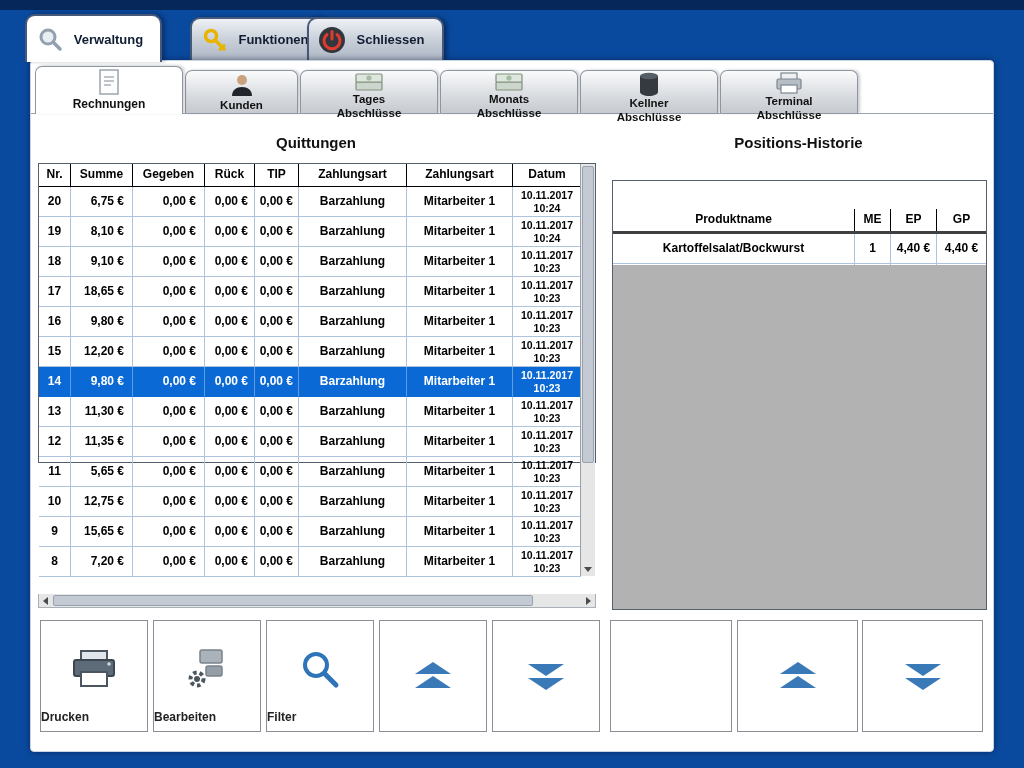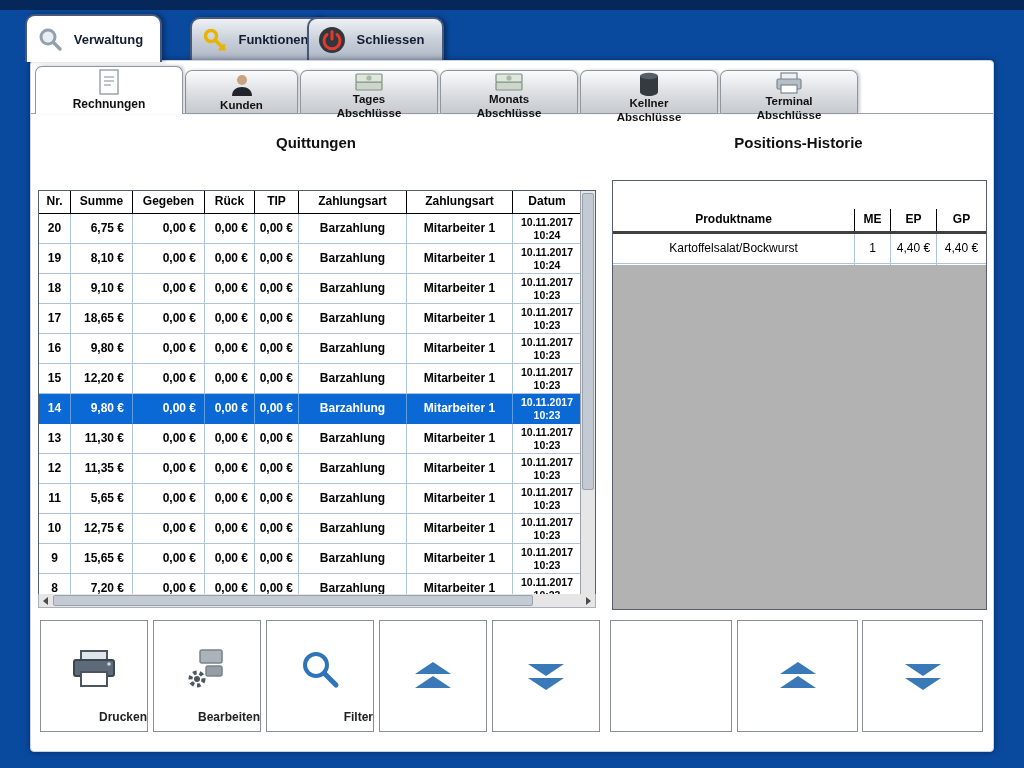--- a/index.html
+++ b/index.html
@@ -46,21 +46,21 @@
   }
   .subtab.active{top:66px;height:48px;background:#ffffff;z-index:5;box-shadow:2px -1px 3px rgba(40,50,70,.2);}
   .subtab .sicon{width:32px;height:30px;display:flex;align-items:center;justify-content:center;}
   .subtab .slabel{flex:1;text-align:center;font-size:11.5px;font-weight:700;color:#111;line-height:1.2;display:flex;flex-direction:column;}
   .tabline{left:31px;top:113px;width:962px;height:1px;background:#9aa4ae;z-index:4;}
 
   
   .sectitle{top:134px;height:20px;font-size:15px;font-weight:700;color:#111;text-align:center;z-index:6;}
 
   
-  .qtable{left:38px;top:190px;width:558px;height:414px;border:1px solid #55606c;background:#fff;z-index:6;}
+  .qtable{left:38px;top:163px;width:558px;height:300px;border:1px solid #55606c;background:#fff;z-index:6;}
   .qmain{position:absolute;left:0;top:0;width:542px;height:412px;}
   .qhead,.qrow{display:grid;grid-template-columns:32px 62px 72px 50px 44px 108px 106px 68px;}
   .qhead{height:22px;border-bottom:1px solid #000;}
   .qhc{box-sizing:border-box;border-right:1px solid #000;font-size:12px;font-weight:700;color:#000;text-align:center;line-height:21px;background:#fff;overflow:hidden;}
   .qhc:last-child{border-right:none;}
   .qrow{height:30px;}
   .qc{box-sizing:border-box;border-right:1px solid #aec3dc;border-bottom:1px solid #aec3dc;font-size:12px;font-weight:700;color:#000;line-height:29px;overflow:hidden;white-space:nowrap;}
   .qc:last-child{border-right:none;}
   .c0{text-align:center;}
   .c1,.c2{text-align:right;padding-right:8px;}
@@ -81,30 +81,30 @@
   .tri-right{position:absolute;right:4px;top:3px;width:0;height:0;border-top:4px solid transparent;border-bottom:4px solid transparent;border-left:5px solid #4a4a4a;}
   .hthumb{position:absolute;left:14px;top:1px;height:9px;width:478px;background:#c3cad3;border:1px solid #98a2ae;border-radius:2px;}
 
   
   .ptable{left:612px;top:180px;width:375px;height:430px;border:1px solid #55606c;background:#fff;z-index:6;}
   .phead,.prow{display:grid;grid-template-columns:242px 36px 46px 49px;}
   .phead{height:22px;border-bottom:3px solid #404040;margin-top:28px;}
   .phc{box-sizing:border-box;border-right:1px solid #000;font-size:12px;font-weight:700;color:#000;text-align:center;line-height:21px;background:#fff;}
   .phc:last-child{border-right:none;}
   .prow{height:30px;}
-  .pc{box-sizing:border-box;border-right:1px solid #aec3dc;border-bottom:1px solid #aec3dc;font-size:12px;font-weight:400;color:#000;text-align:center;line-height:29px;overflow:hidden;white-space:nowrap;}
+  .pc{box-sizing:border-box;border-right:1px solid #aec3dc;border-bottom:1px solid #aec3dc;font-size:12px;font-weight:700;color:#000;text-align:center;line-height:29px;overflow:hidden;white-space:nowrap;}
   .pc:last-child{border-right:none;}
   .pfiller{position:absolute;left:0;bottom:0;width:373px;height:344px;background:#b2b2b2;}
 
   
   .btn{
     top:620px;height:112px;background:#ffffff;border:1px solid #8a8f96;z-index:6;
     display:flex;align-items:center;justify-content:center;
   }
-  .btn .blabel{position:absolute;bottom:7px;left:0;width:100%;text-align:right;font-size:12px;font-weight:700;color:#222;}
+  .btn .blabel{position:absolute;bottom:7px;left:0;width:100%;text-align:left;font-size:12px;font-weight:700;color:#222;}
   .btn .bicon{margin-bottom:14px;display:flex;align-items:center;justify-content:center;}
   .btn.noicon .bicon{margin-bottom:0;}
 </style>
 </head>
 <body>
 
 <div class="abs topstrip"></div>
 
 <div class="abs toptab" style="left:166px;margin-left:24px;">
   <span class="ticon">

